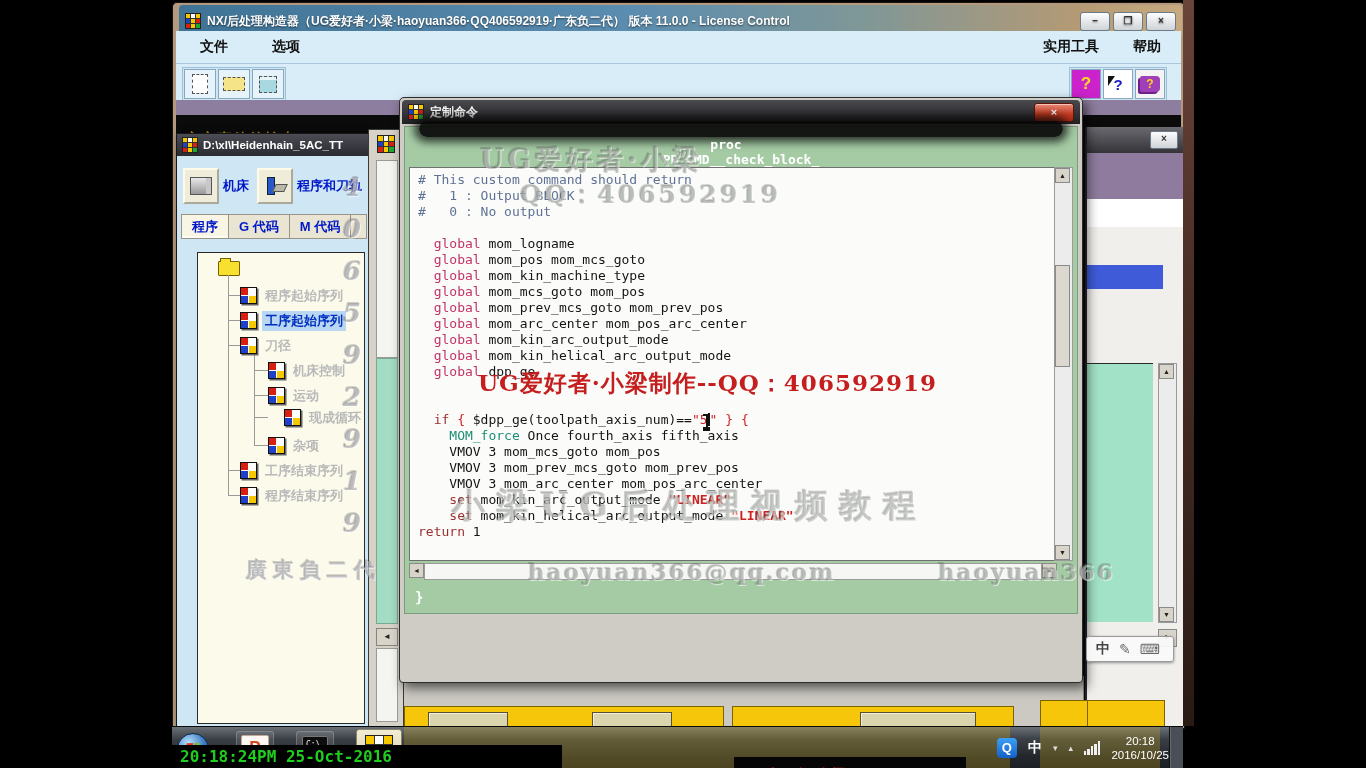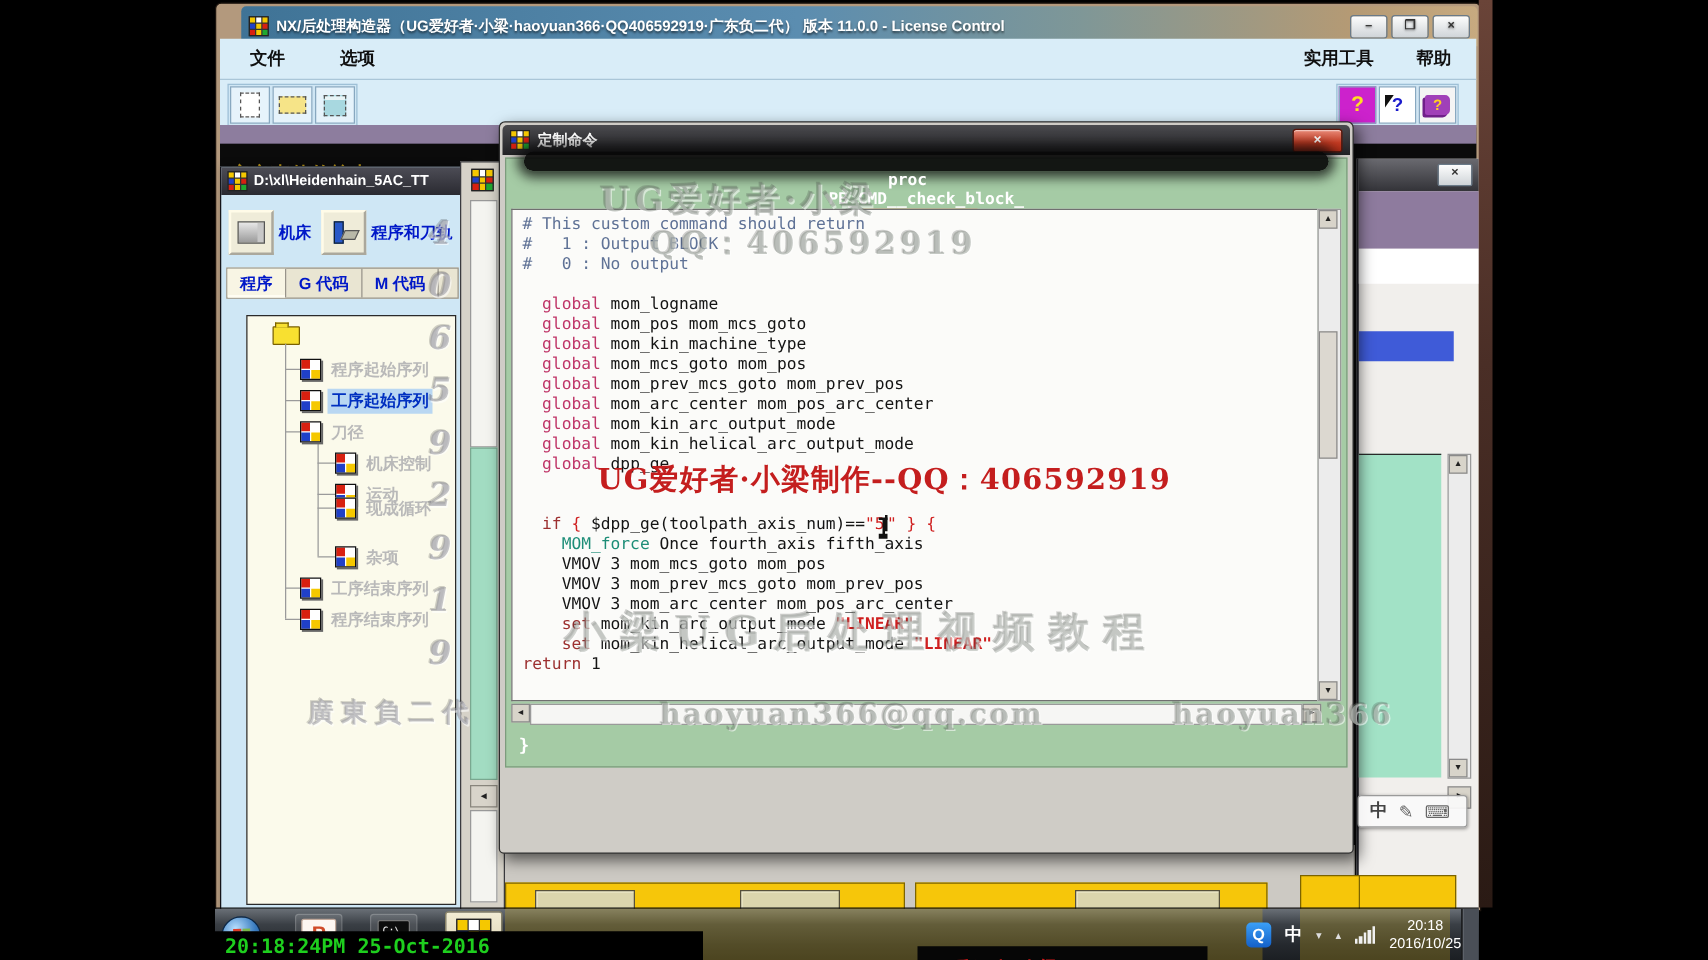--- a/index.html
+++ b/index.html
@@ -3,21 +3,21 @@
 <meta charset="utf-8">
 <style>
   html,body{margin:0;padding:0;background:#000;}
   #screen{position:relative;width:1366px;height:768px;background:#000;overflow:hidden;
           font-family:"Liberation Sans",sans-serif;-webkit-font-smoothing:antialiased;}
 
   
   #main-window{position:absolute;left:172px;top:2px;width:1011px;height:725px;
     background:#b3997d;border:1px solid #1c140e;border-radius:5px 5px 0 0;
     box-shadow:0 0 10px rgba(0,0,0,.8);}
-  #mw-titlebar{position:absolute;left:20px;top:2px;right:2px;height:24px;border-radius:4px 4px 0 0;
+  #mw-titlebar{position:absolute;left:6px;top:2px;right:2px;height:24px;border-radius:4px 4px 0 0;
     background:linear-gradient(90deg,#3f7396,#5b8db0 45%,#7f9797 68%,#b59a74 90%,#c7aa80);
     display:flex;align-items:center;padding:4px 6px;color:#fff;font-size:12px;font-weight:bold;
     text-shadow:0 1px 2px rgba(0,0,0,.6);justify-content:space-between;}
   #mw-title{margin-left:6px;white-space:nowrap;overflow:hidden;}
   .winbtns{margin-left:auto;display:flex;gap:3px;}
   .winbtn{width:28px;height:17px;background:linear-gradient(#fdfdfd,#cfd4d8);
     border:1px solid #6a7a88;border-radius:3px;font-size:10px;line-height:15px;text-align:center;
     color:#333;font-weight:bold;}
   #mw-menubar{position:absolute;left:3px;top:28px;right:3px;height:32px;background:#d9edf8;
     border-bottom:1px solid #aac6d8;display:flex;align-items:center;font-size:14px;font-weight:bold;color:#101010;}
@@ -354,21 +354,21 @@
           <div class="trow lv2" style="top: 105px;">
             <span class="tick"></span>
             <span class="cube"></span>
             <span class="tlabel">机床控制</span>
           </div>
           <div class="trow lv2" style="top: 130px;">
             <span class="tick"></span>
             <span class="cube"></span>
             <span class="tlabel">运动</span>
           </div>
-          <div class="trow lv2" style="top: 141px;">
+          <div class="trow lv2" style="top: 152px; justify-content: flex-end;">
             <span class="tick"></span>
             <span class="cube"></span>
             <span class="tlabel">现成循环</span>
           </div>
           <div class="trow lv2" style="top: 180px;">
             <span class="tick"></span>
             <span class="cube"></span>
             <span class="tlabel">杂项</span>
           </div>
           <div class="trow lv1" style="top: 205px;">

